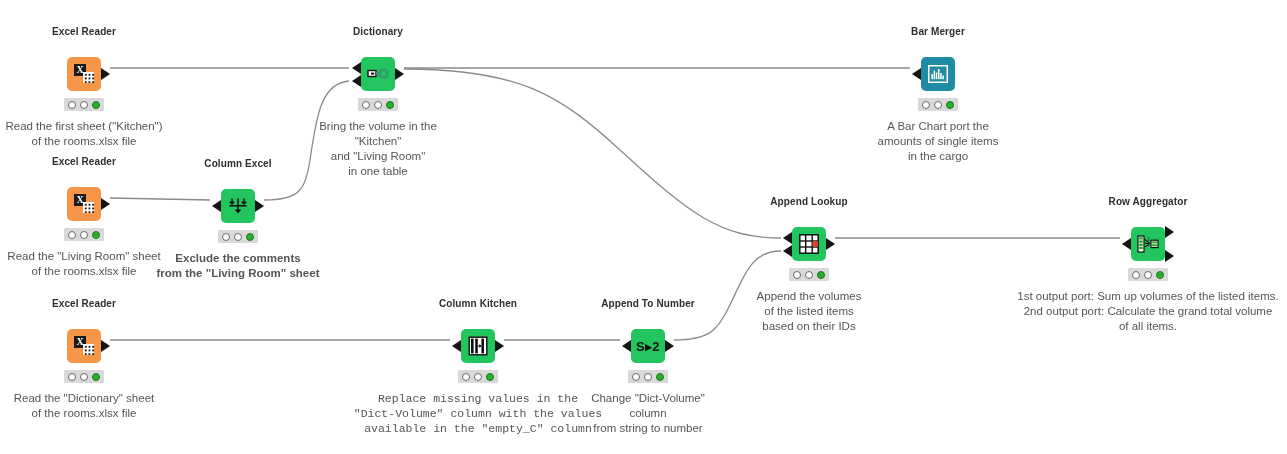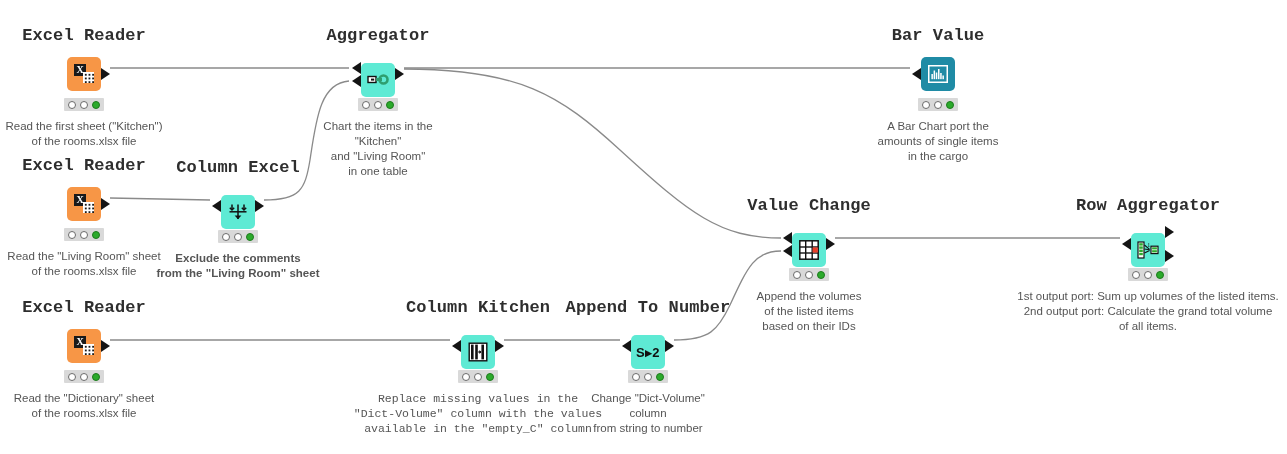--- a/index.html
+++ b/index.html
@@ -27,40 +27,39 @@
     position: absolute;
     width: 0;
     height: 0;
   }
   .node-title {
     position: absolute;
     left: 50%;
     transform: translateX(-50%);
     top: -31px;
     white-space: nowrap;
-    font-size: 17px;
+    font-size: 10px;
     font-weight: bold;
     color: #2e2e2e;
     letter-spacing: 0.1px;
-    font-family: Liberation Mono, monospace;
   }
   .node-box {
     position: absolute;
     left: -17px;
     top: 0;
     width: 34px;
     height: 34px;
     border-radius: 5px;
     box-sizing: border-box;
     display: flex;
     align-items: center;
     justify-content: center;
   }
   .node-box.orange { background: #f79646; }
-  .node-box.yellow { background: #5eead4; margin-top: 6px; }
+  .node-box.yellow { background: #22c55e; }
   .node-box.teal   { background: #1f8ba5; }
 
   .status {
     position: absolute;
     left: 50%;
     transform: translateX(-50%);
     top: 41px;
     width: 40px;
     height: 13px;
     background: #d9d9d9;
@@ -173,45 +172,45 @@
     <div class="status">
       <span class="lamp"></span>
       <span class="lamp"></span>
       <span class="lamp green"></span>
     </div>
     <div class="annot" style="width:230px;">Read the first sheet ("Kitchen")
 of the rooms.xlsx file</div>
   </div>
 
   <div class="node" style="left:378px; top:57px;">
-    <div class="node-title">Aggregator</div>
+    <div class="node-title">Dictionary</div>
     <div class="node-box yellow">
       <svg width="22" height="20" viewBox="0 0 22 20">
         <rect x="1" y="6.5" width="8" height="6" fill="#fff" stroke="#111" stroke-width="1.4"></rect>
         <rect x="4" y="8.6" width="3.2" height="2" fill="#111"></rect>
         <path d="M9,9.5 L15,9.5" stroke="#2e9e6e" stroke-width="3"></path>
         <circle cx="16.5" cy="9.5" r="4" fill="none" stroke="#2e9e6e" stroke-width="2.6"></circle>
       </svg>
     </div>
     <div class="port in" style="top:5px;"></div>
     <div class="port in" style="top:18px;"></div>
     <div class="port out" style="top:11px;"></div>
     <div class="status">
       <span class="lamp"></span>
       <span class="lamp"></span>
       <span class="lamp green"></span>
     </div>
-    <div class="annot" style="width:200px;">Chart the items in the
+    <div class="annot" style="width:200px;">Bring the volume in the
 "Kitchen"
 and "Living Room"
 in one table</div>
   </div>
 
   <div class="node" style="left:938px; top:57px;">
-    <div class="node-title">Bar Value</div>
+    <div class="node-title">Bar Merger</div>
     <div class="node-box teal">
       <svg width="20" height="18" viewBox="0 0 20 18">
         <rect x="0.7" y="0.7" width="18.6" height="16.6" fill="none" stroke="#fff" stroke-width="1.6"></rect>
         <g fill="#fff">
           <rect x="3.4" y="9" width="1.5" height="5.2"></rect>
           <rect x="5.6" y="5.5" width="1.5" height="8.7"></rect>
           <rect x="7.8" y="7.5" width="1.5" height="6.7"></rect>
           <rect x="10" y="4" width="1.5" height="10.2"></rect>
           <rect x="12.2" y="8" width="1.5" height="6.2"></rect>
           <rect x="14.4" y="10.5" width="1.5" height="3.7"></rect>
@@ -267,21 +266,21 @@
     <div class="status">
       <span class="lamp"></span>
       <span class="lamp"></span>
       <span class="lamp green"></span>
     </div>
     <div class="annot" style="width:220px;font-weight:bold;">Exclude the comments
 from the "Living Room" sheet</div>
   </div>
 
   <div class="node" style="left:809px; top:227px;">
-    <div class="node-title">Value Change</div>
+    <div class="node-title">Append Lookup</div>
     <div class="node-box yellow">
       <svg width="20" height="20" viewBox="0 0 20 20">
         <rect x="0.8" y="0.8" width="18.4" height="18.4" fill="#fff" stroke="#111" stroke-width="1.5"></rect>
         <g stroke="#111" stroke-width="1.4">
           <path d="M0.8,7 L19.2,7"></path>
           <path d="M0.8,13 L19.2,13"></path>
           <path d="M6.7,0.8 L6.7,19.2"></path>
           <path d="M13.2,0.8 L13.2,19.2"></path>
         </g>
         <rect x="13.6" y="7.4" width="5.2" height="5.2" fill="#e8402a"></rect>

